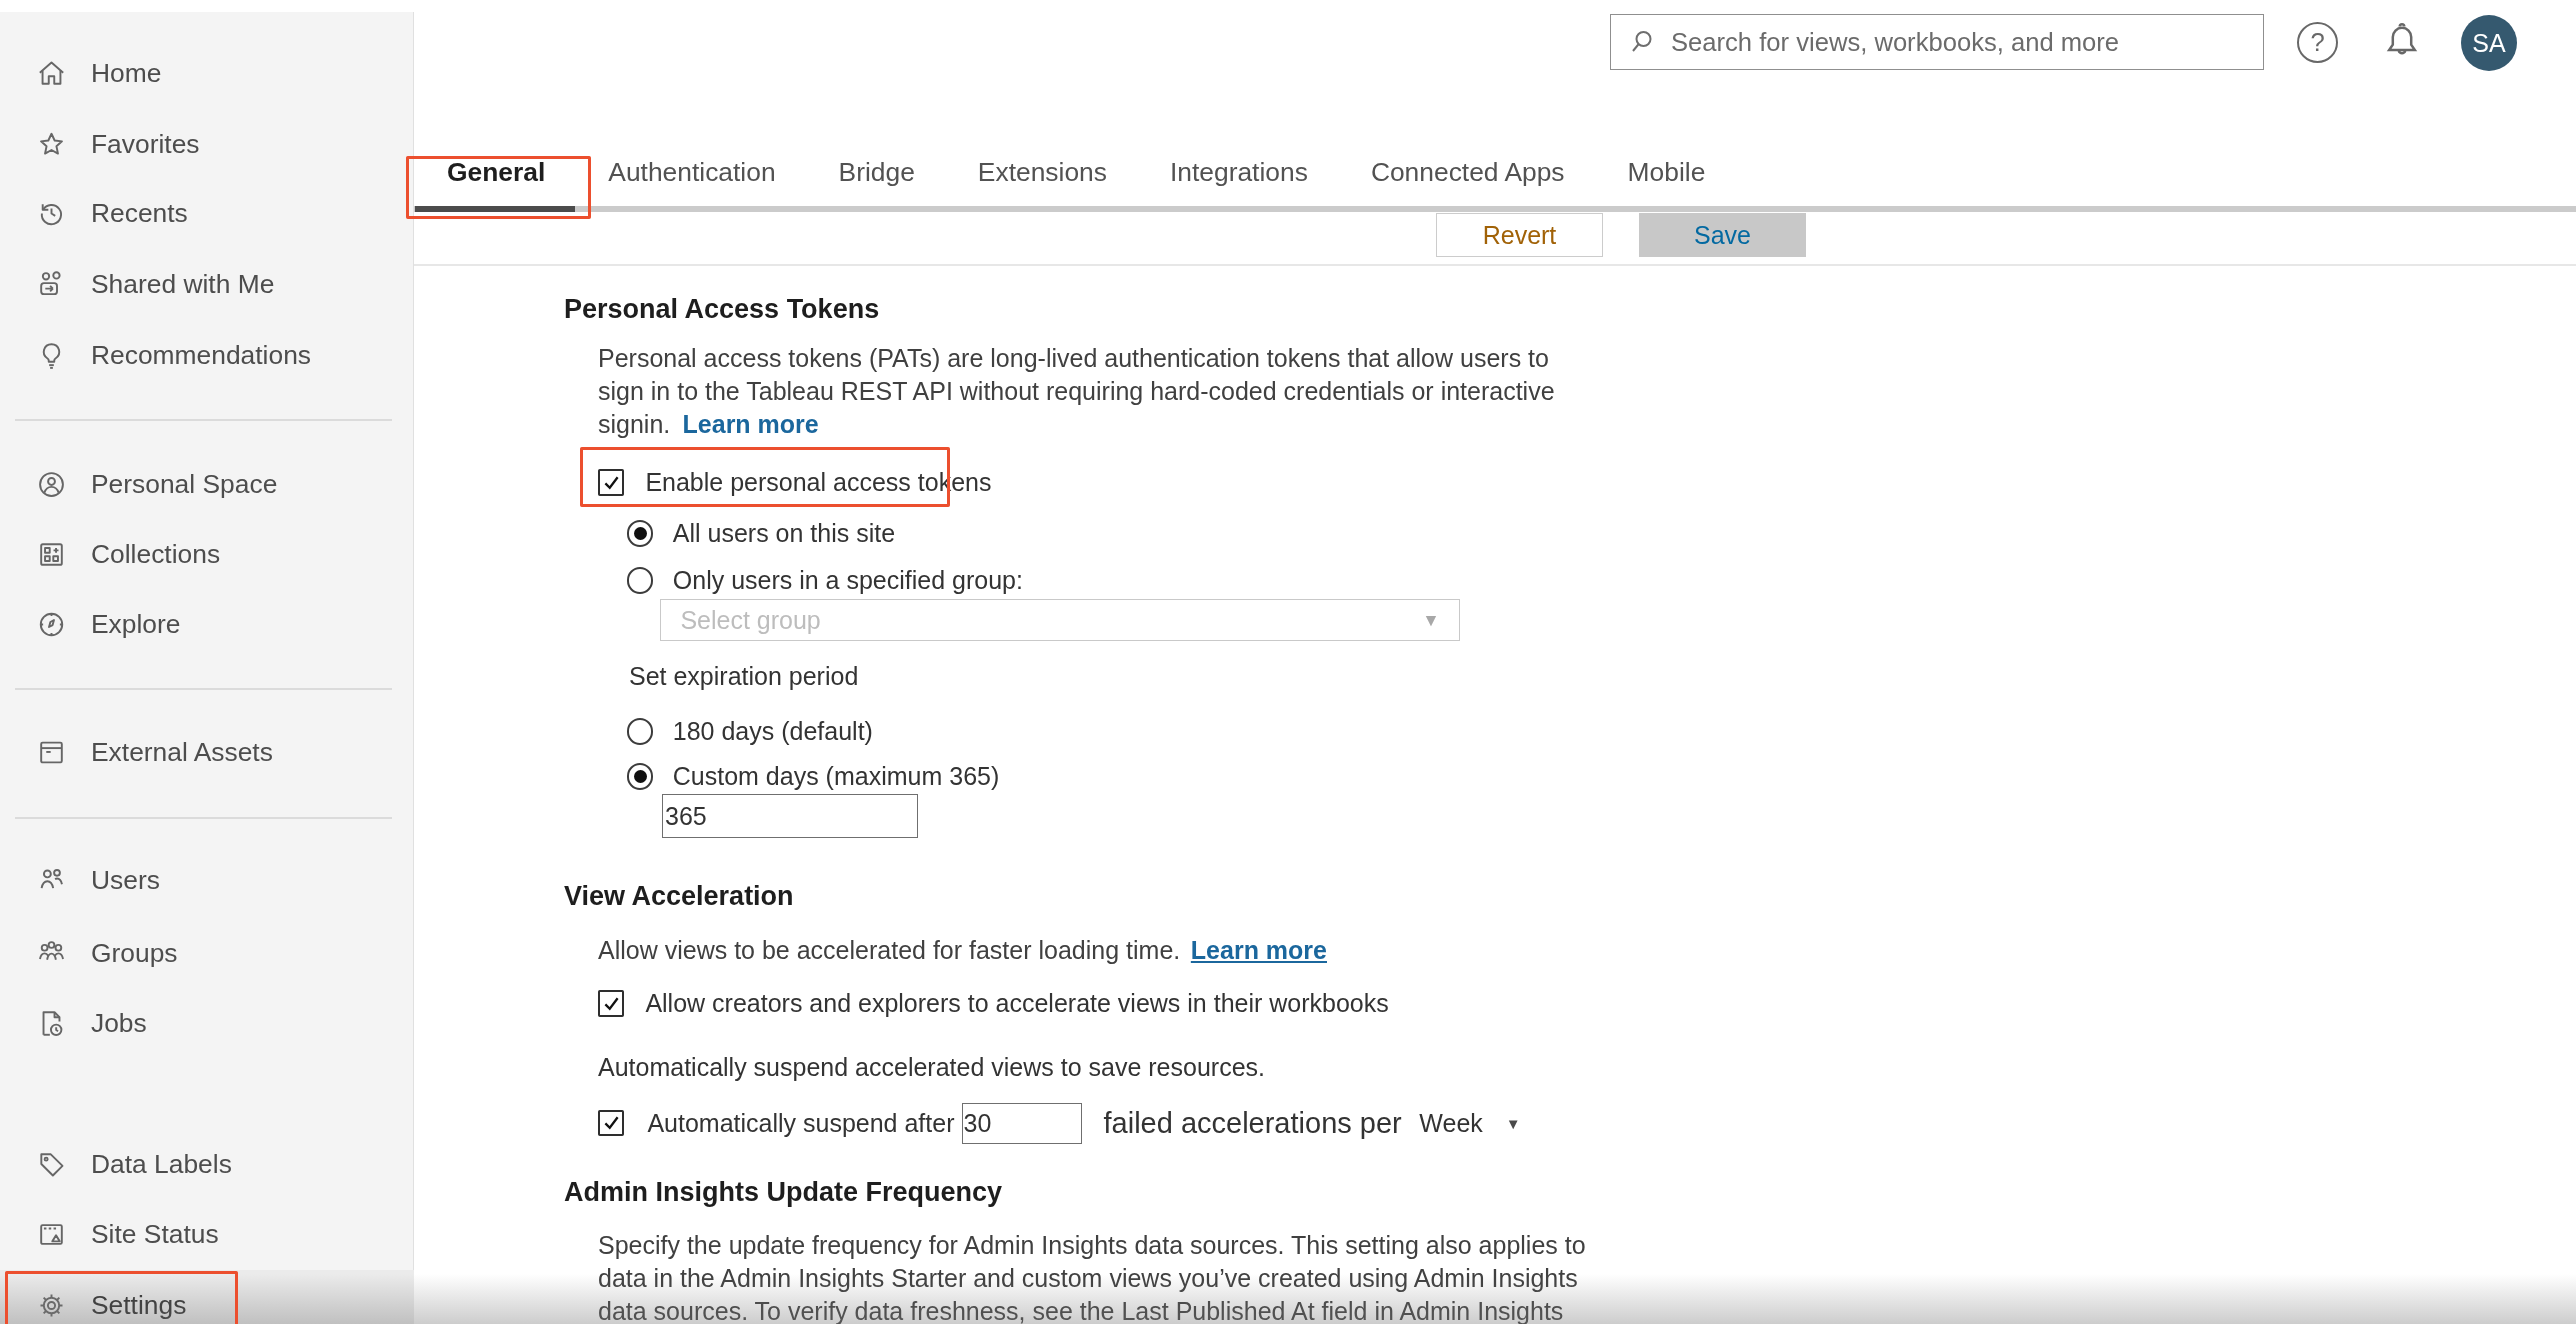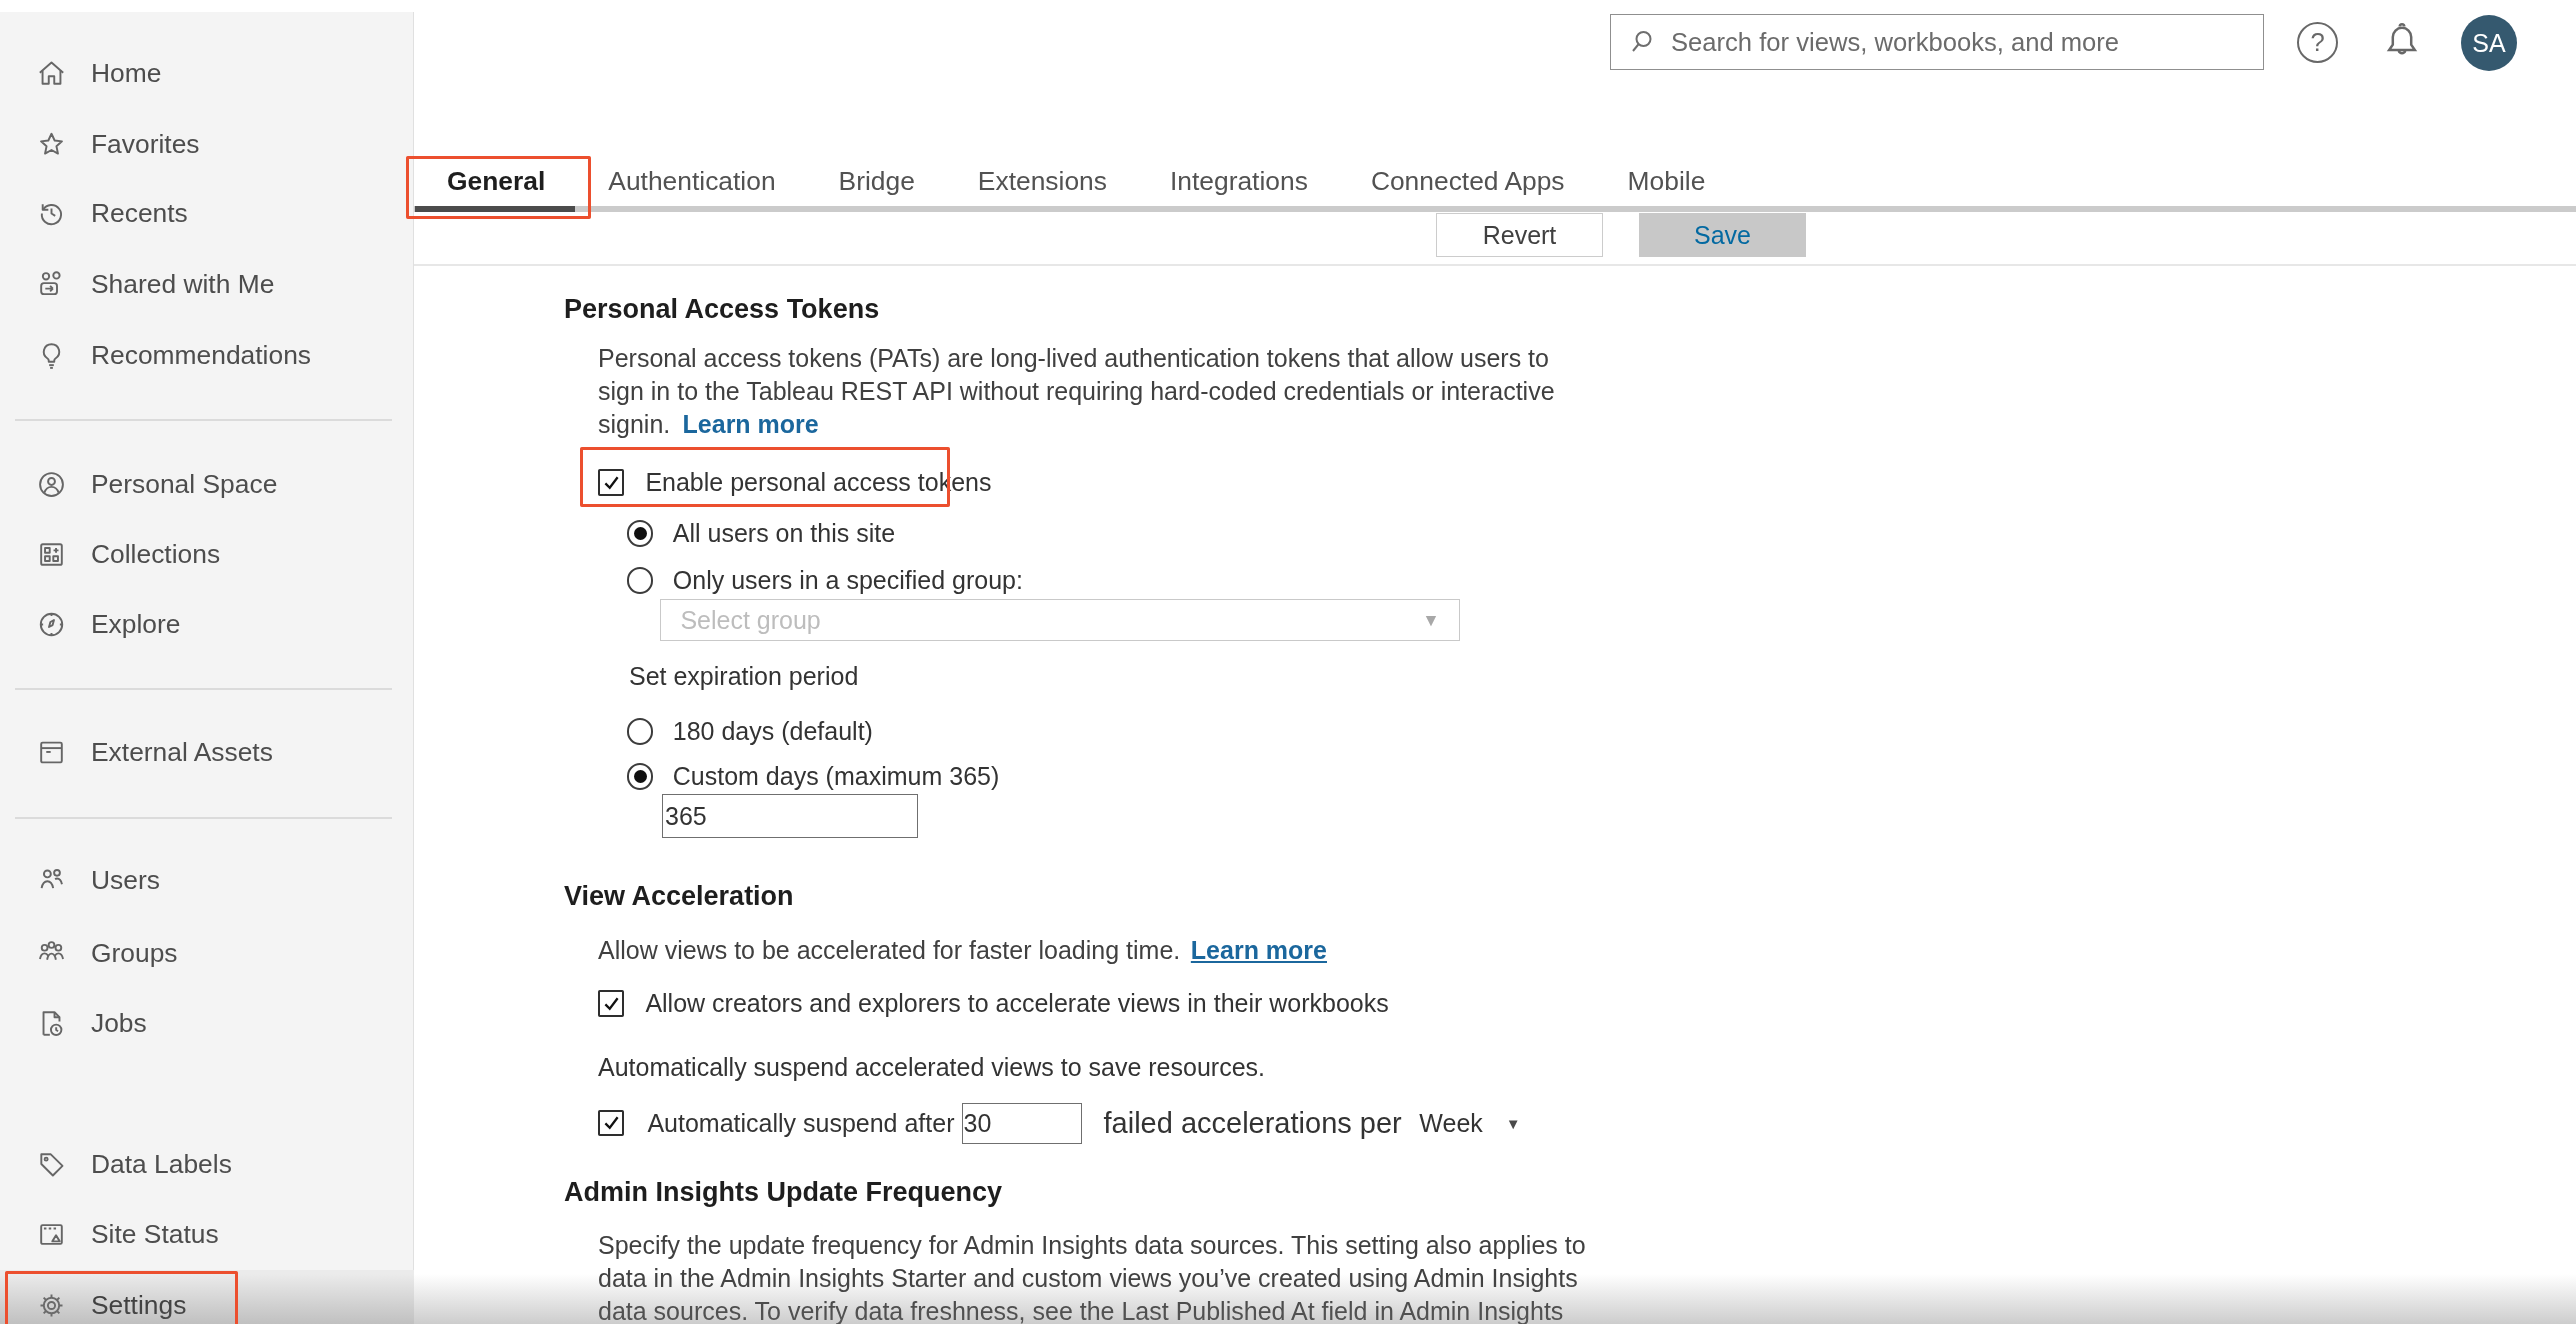--- a/index.html
+++ b/index.html
@@ -31,29 +31,29 @@
   .search-box{position:absolute;left:1610px;top:14px;width:654px;height:56px;border:1.8px solid #8F8F8F;background:#fff;display:flex;align-items:center;padding-left:16px;}
   .search-box svg{width:30px;height:30px;stroke:#6E6E6E;fill:none;stroke-width:1.6;flex:0 0 30px;}
   .search-box input{border:none;outline:none;flex:1;margin-left:14px;font-size:25.6px;color:#333;font-family:inherit;background:transparent;}
   .search-box input::placeholder{color:#6B6B6B;opacity:1;}
   .help-btn{position:absolute;left:2297px;top:22px;width:41px;height:41px;border:2.6px solid #686868;border-radius:50%;display:flex;align-items:center;justify-content:center;font-size:25.6px;color:#686868;cursor:pointer;}
   .bell-btn{position:absolute;left:2379px;top:19.4px;width:46px;height:46px;cursor:pointer;}
   .bell-btn svg{width:46px;height:46px;stroke:#686868;fill:none;stroke-width:1.3;}
   .avatar{position:absolute;left:2461px;top:15px;width:56px;height:56px;border-radius:50%;background:var(--avatar);display:flex;align-items:center;justify-content:center;color:#fff;font-size:25px;cursor:pointer;}
 
   
-  .tabs{position:absolute;left:447px;top:157px;height:49px;display:flex;gap:63px;align-items:center;}
+  .tabs{position:absolute;left:447px;top:157px;height:49px;display:flex;gap:63px;}
   .tab{font-size:26.4px;color:#525252;white-space:nowrap;cursor:pointer;}
   .tab.active{color:var(--ink);font-weight:bold;}
   .tab-underline{position:absolute;left:414px;top:206px;width:2162px;height:6.2px;background:#CBCBCB;}
   .tab-underline-active{position:absolute;left:415px;top:206px;width:160px;height:6.2px;background:#4C4C4C;}
   .toolbar-divider{position:absolute;left:414px;top:264px;width:2162px;height:1.8px;background:#E7E7E7;}
 
   .btn{position:absolute;top:213px;width:167px;height:44px;display:flex;align-items:center;justify-content:center;font-size:25px;cursor:pointer;}
-  .btn-revert{left:1436px;background:#fff;border:1.8px solid #CCCCCC;color:#404040;}
+  .btn-revert{left:1436px;background:#fff;border:1.8px solid #CCCCCC;color:#a16207;}
   .btn-save{left:1639px;background:#C8C8C8;border:none;color:#0369a1;}
 
   
   .ann{position:absolute;border:3.5px solid var(--annotation);border-radius:1.8px;z-index:50;pointer-events:none;}
 
   
   .h2{position:absolute;font-size:27px;font-weight:bold;color:var(--ink);white-space:nowrap;}
   .para{position:absolute;font-size:25px;color:var(--body);line-height:33px;white-space:nowrap;}
   .link{color:var(--link);font-weight:bold;text-decoration:none;cursor:pointer;}
   .link.underlined{text-decoration:underline;}

